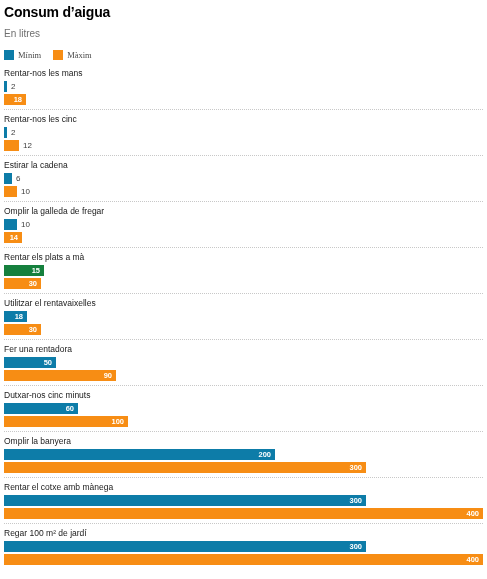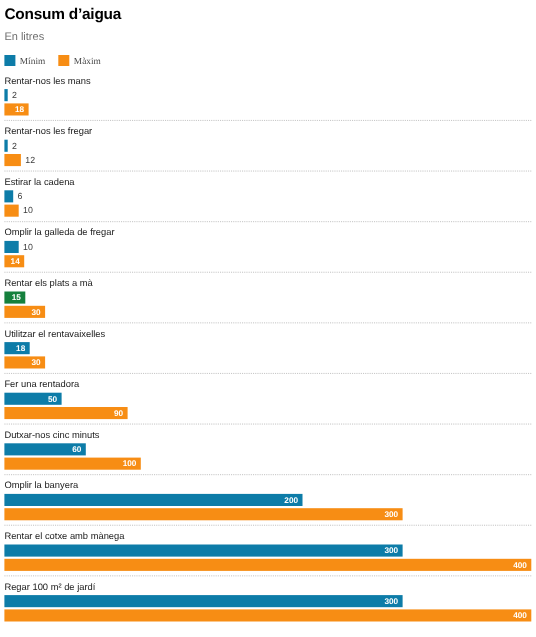--- a/index.html
+++ b/index.html
@@ -134,21 +134,21 @@
           <span class="bar-value outside" style="left: 7px;">2</span>
           <div class="bar" style="background: rgb(13, 124, 168); width: 3px;"></div>
         </div>
         <div class="bar-row second">
           <div class="bar" style="background: rgb(247, 141, 20); width: 22px;">
             <span class="bar-value inside">18</span>
           </div>
         </div>
       </div>
       <div class="bar-group">
-        <div class="group-label">Rentar-nos les fregar</div>
+        <div class="group-label">Rentar-nos les cinc</div>
         <div class="bar-row">
           <span class="bar-value outside" style="left: 7px;">2</span>
           <div class="bar" style="background: rgb(13, 124, 168); width: 3px;"></div>
         </div>
         <div class="bar-row second">
           <span class="bar-value outside" style="left: 19px;">12</span>
           <div class="bar" style="background: rgb(247, 141, 20); width: 15px;"></div>
         </div>
       </div>
       <div class="bar-group">
@@ -170,21 +170,21 @@
         </div>
         <div class="bar-row second">
           <div class="bar" style="background: rgb(247, 141, 20); width: 18px;">
             <span class="bar-value inside">14</span>
           </div>
         </div>
       </div>
       <div class="bar-group">
         <div class="group-label">Rentar els plats a mà</div>
         <div class="bar-row">
-          <div class="bar" style="background: #15803d; width: 19px;">
+          <div class="bar" style="background: #15803d; width: 40px;">
             <span class="bar-value inside">15</span>
           </div>
         </div>
         <div class="bar-row second">
           <div class="bar" style="background: rgb(247, 141, 20); width: 37px;">
             <span class="bar-value inside">30</span>
           </div>
         </div>
       </div>
       <div class="bar-group">

